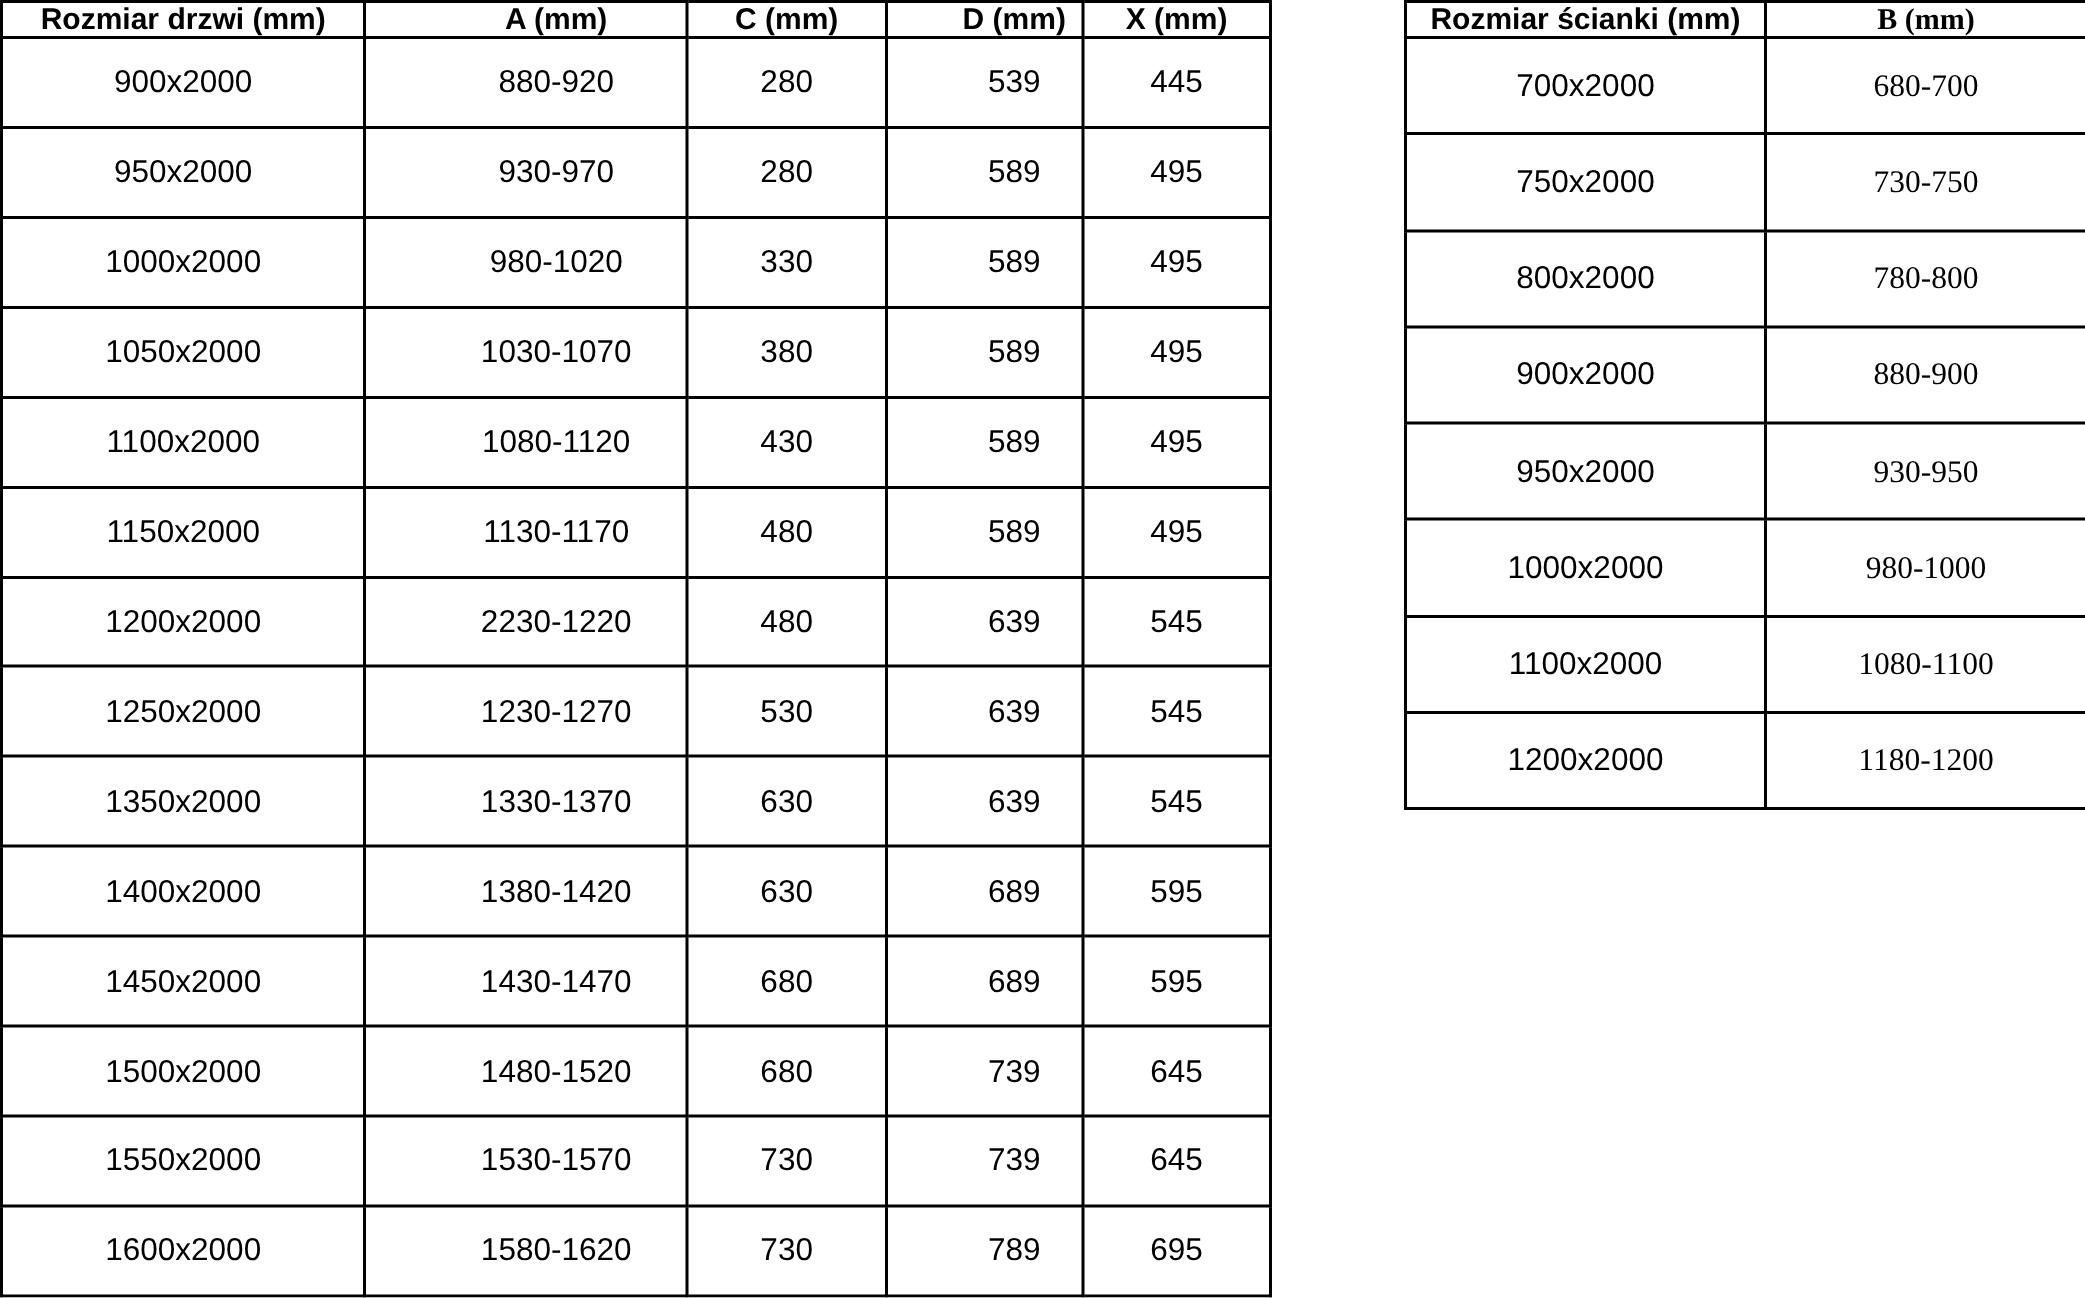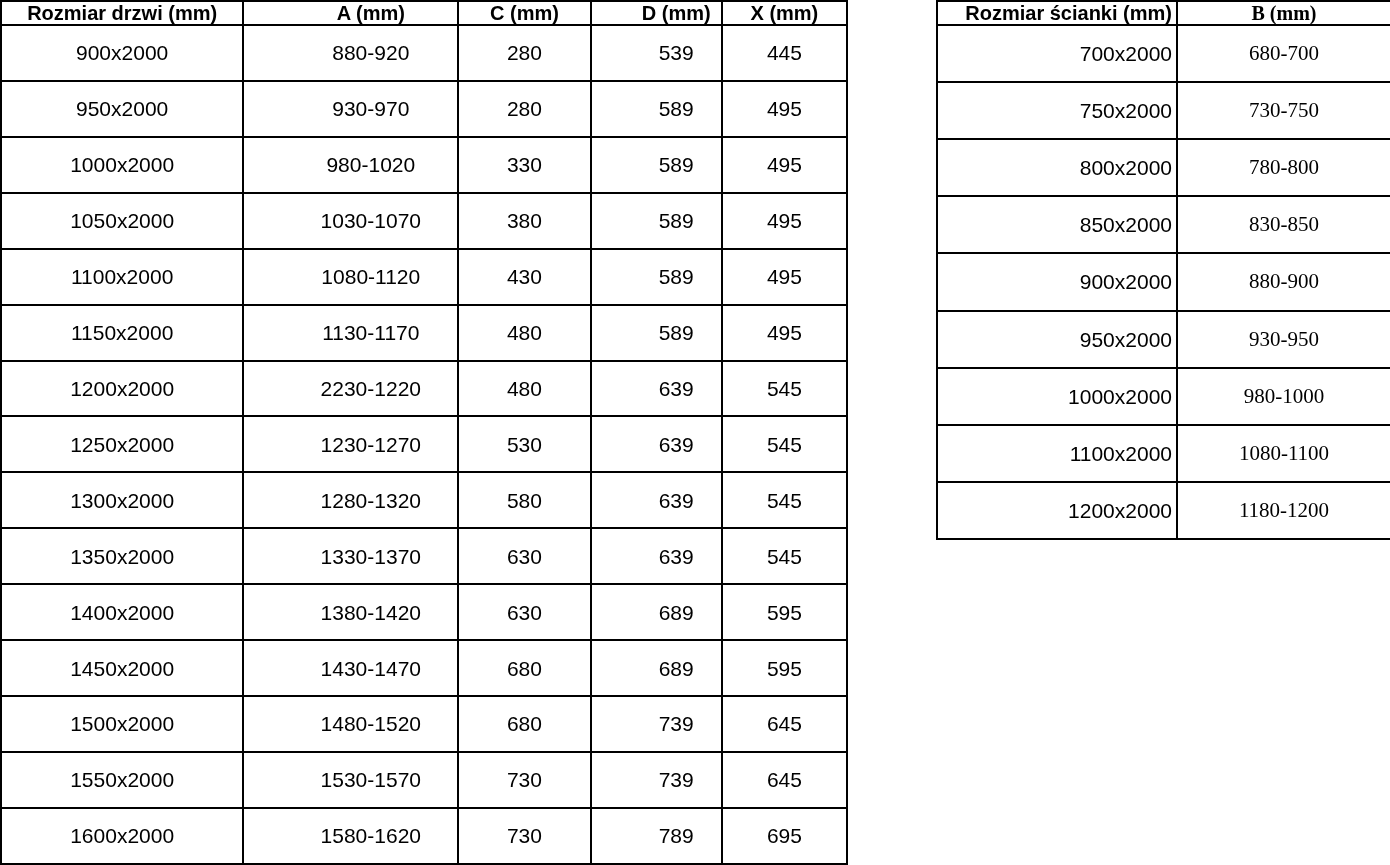--- a/index.html
+++ b/index.html
@@ -49,21 +49,21 @@
   .doors th:nth-child(3), .doors td:nth-child(3) { width: 131px; margin-top: 24px; }
   .doors th:nth-child(4), .doors td:nth-child(4) { width: 130px; padding-left: 44px; }
   .doors th:nth-child(5), .doors td:nth-child(5) { width: 124px; }
   
   .walls {
     left: 936px;
     top: 0;
     width: 454px;
     height: 540px;
   }
-  .walls th:nth-child(1), .walls td:nth-child(1) { width: 240px; text-align: right; }
+  .walls th:nth-child(1), .walls td:nth-child(1) { width: 240px; }
   .walls th:nth-child(2), .walls td:nth-child(2) { width: 214px; font-family: Liberation Serif, serif; }
 </style>
 </head>
 <body style="--bg: #ffffff; --border: #000000; --text: #000000;">
 
 <div class="page">
   <table class="spec-table doors">
       <thead>
         <tr>
           <th>Rozmiar drzwi (mm)</th>
@@ -124,27 +124,20 @@
           <td>545</td>
         </tr>
         <tr>
           <td>1250x2000</td>
           <td>1230-1270</td>
           <td>530</td>
           <td>639</td>
           <td>545</td>
         </tr>
         <tr>
-          <td>1300x2000</td>
-          <td>1280-1320</td>
-          <td>580</td>
-          <td>639</td>
-          <td>545</td>
-        </tr>
-        <tr>
           <td>1350x2000</td>
           <td>1330-1370</td>
           <td>630</td>
           <td>639</td>
           <td>545</td>
         </tr>
         <tr>
           <td>1400x2000</td>
           <td>1380-1420</td>
           <td>630</td>
@@ -195,24 +188,20 @@
         </tr>
         <tr>
           <td>750x2000</td>
           <td>730-750</td>
         </tr>
         <tr>
           <td>800x2000</td>
           <td>780-800</td>
         </tr>
         <tr>
-          <td>850x2000</td>
-          <td>830-850</td>
-        </tr>
-        <tr>
           <td>900x2000</td>
           <td>880-900</td>
         </tr>
         <tr>
           <td>950x2000</td>
           <td>930-950</td>
         </tr>
         <tr>
           <td>1000x2000</td>
           <td>980-1000</td>

